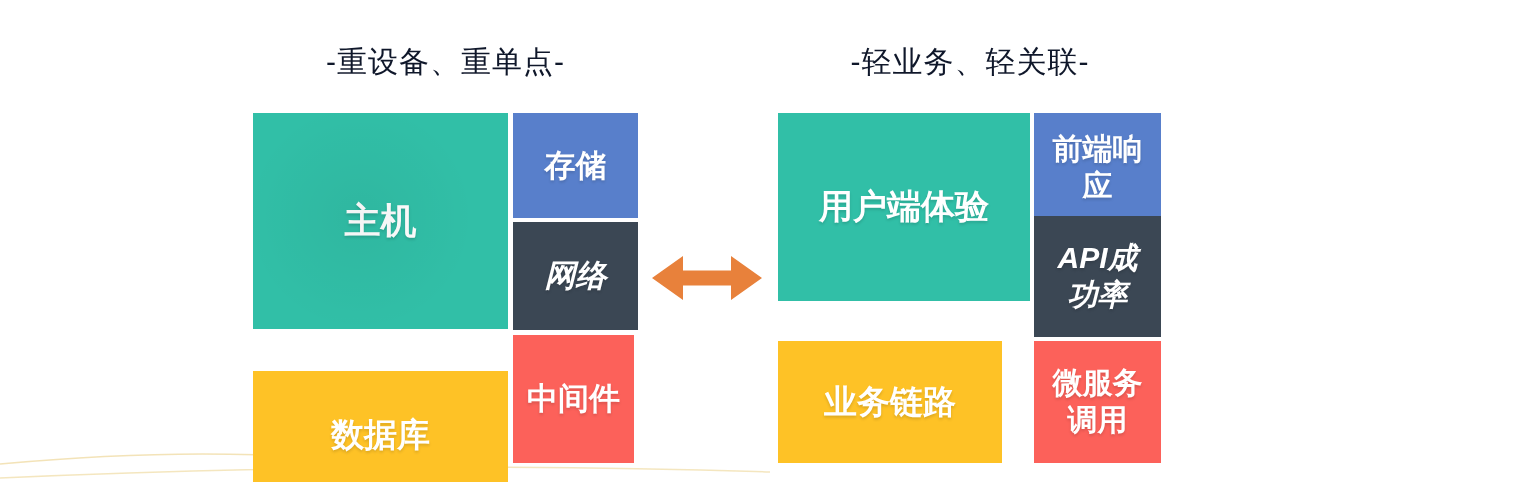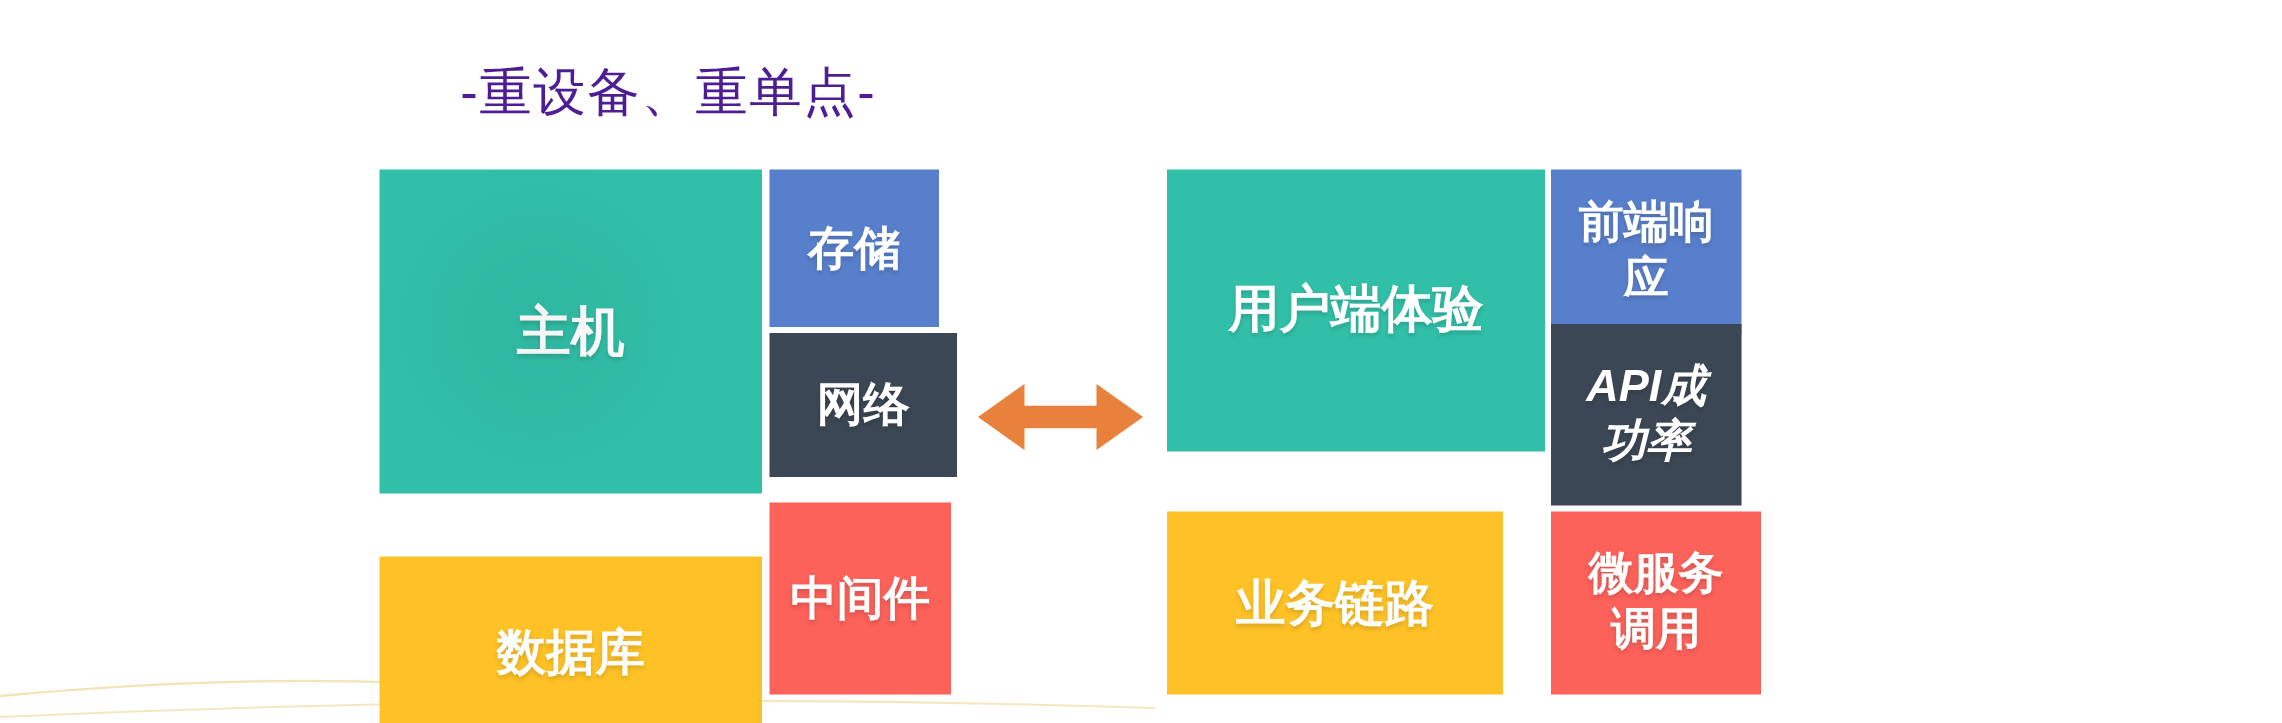--- a/index.html
+++ b/index.html
@@ -7,22 +7,22 @@
     position:relative;
     width:1521px;height:482px;
     background:#ffffff;
     overflow:hidden;
     font-family:"Liberation Sans","DejaVu Sans",sans-serif;
   }
   .panel-title{
     position:absolute;
     top:42px;height:40px;
     text-align:center;
-    font-size:35px;
-    color:#4c1d95;
+    font-size:30px;
+    color:#0f172a;
     letter-spacing:1px;
     line-height:40px;
     white-space:nowrap;
   }
   #left-title{left:253px;width:385px;}
   #right-title{left:778px;width:384px;}
   .block{
     position:absolute;
     display:flex;
     align-items:center;
@@ -30,30 +30,30 @@
     color:#ffffff;
     font-weight:bold;
     text-align:center;
     white-space:pre-line;
     line-height:1.22;
     text-shadow:0 2px 3px rgba(0,0,0,0.14);
     z-index:2;
   }
   
   .b-host      {left:253px;top:113px;width:255px;height:216px;font-size:36px;}
-  .b-storage   {left:513px;top:113px;width:113px;height:105px;font-size:31px;}
-  .b-network   {left:513px;top:222px;width:125px;height:96px;font-size:31px;}
+  .b-storage   {left:513px;top:113px;width:125px;height:105px;font-size:31px;}
+  .b-network   {left:513px;top:222px;width:125px;height:108px;font-size:31px;font-style:italic;}
   .b-database  {left:253px;top:335px;width:255px;height:128px;font-size:33px;margin-top:36px;}
   .b-middleware{left:513px;top:335px;width:121px;height:128px;font-size:31px;}
   
   .b-ux        {left:778px;top:113px;width:252px;height:188px;font-size:34px;}
   .b-frontend  {left:1034px;top:113px;width:127px;height:110px;font-size:30px;}
   .b-api       {left:1034px;top:216px;width:127px;height:121px;font-size:30px;}
   .b-bizlink   {left:778px;top:341px;width:224px;height:122px;font-size:33px;}
-  .b-microsvc  {left:1034px;top:341px;width:140px;height:122px;font-size:30px;}
+  .b-microsvc  {left:1034px;top:341px;width:127px;height:122px;font-size:30px;}
   
   .b-host::after{
     content:"";
     position:absolute;inset:0;
     background:radial-gradient(circle at 42% 48%, rgba(0,0,0,0.045), rgba(0,0,0,0) 62%);
     pointer-events:none;
   }
   #arrow{
     position:absolute;
     left:652px;top:255px;
@@ -71,20 +71,21 @@
 <body>
 
 <div id="canvas">
 
   <svg id="decor-curves" viewBox="0 0 1521 64" preserveAspectRatio="none" aria-hidden="true">
     <path d="M 0 46 Q 300 18 500 68" fill="none" stroke-width="1.6" opacity="0.95" style="stroke: rgb(242, 226, 180);"></path>
     <path d="M 0 60 Q 400 42 770 54" fill="none" stroke-width="1.4" opacity="0.85" style="stroke: rgb(242, 226, 180);"></path>
   </svg>
 
   <div id="left-title" class="panel-title">-重设备、重单点-</div>
+  <div id="right-title" class="panel-title">-轻业务、轻关联-</div>
 
   <div class="block b-host" style="background: rgb(49, 191, 167);">主机</div>
   <div class="block b-storage" style="background: rgb(88, 127, 203);">存储</div>
   <div class="block b-network" style="background: rgb(59, 71, 84);">网络</div>
   <div class="block b-database" style="background: rgb(254, 194, 38);">数据库</div>
   <div class="block b-middleware" style="background: rgb(252, 97, 90);">中间件</div>
 
   <svg id="arrow" viewBox="0 0 110 46" preserveAspectRatio="none" aria-hidden="true">
     <polygon points="0,23 31,1 31,15.5 79,15.5 79,1 110,23 79,45 79,30.5 31,30.5 31,45" style="fill: rgb(232, 129, 59);"></polygon>
   </svg>

